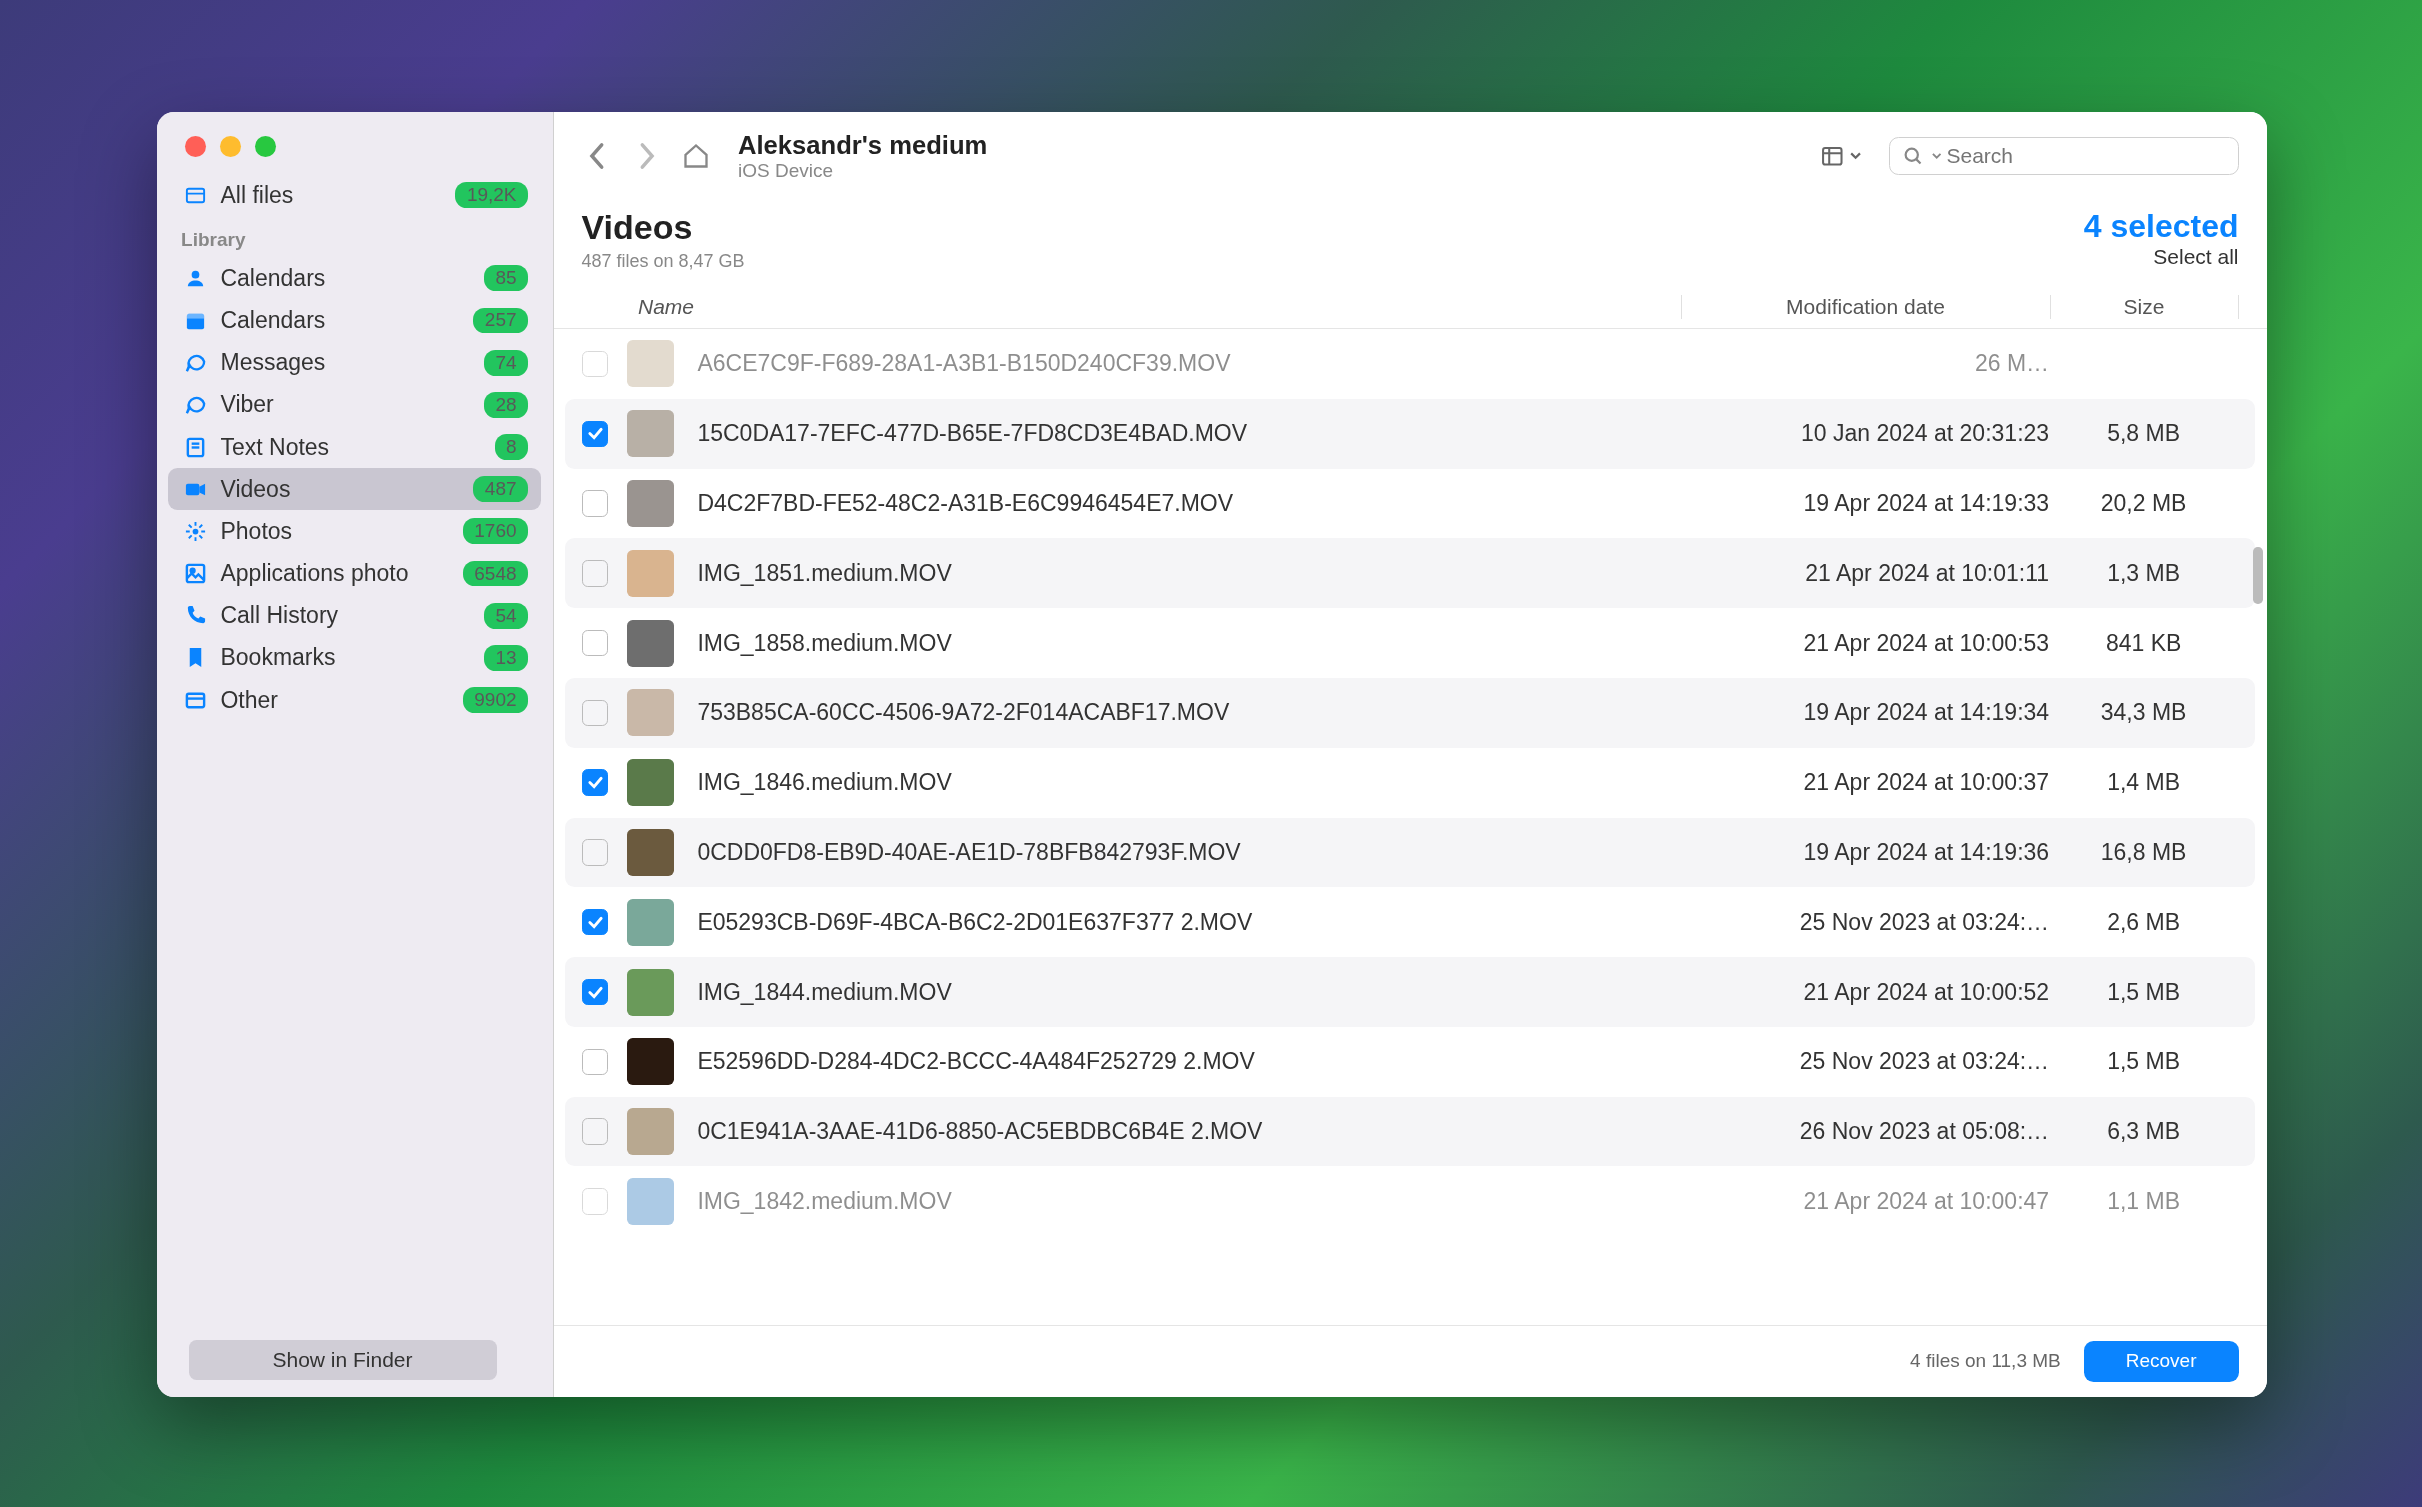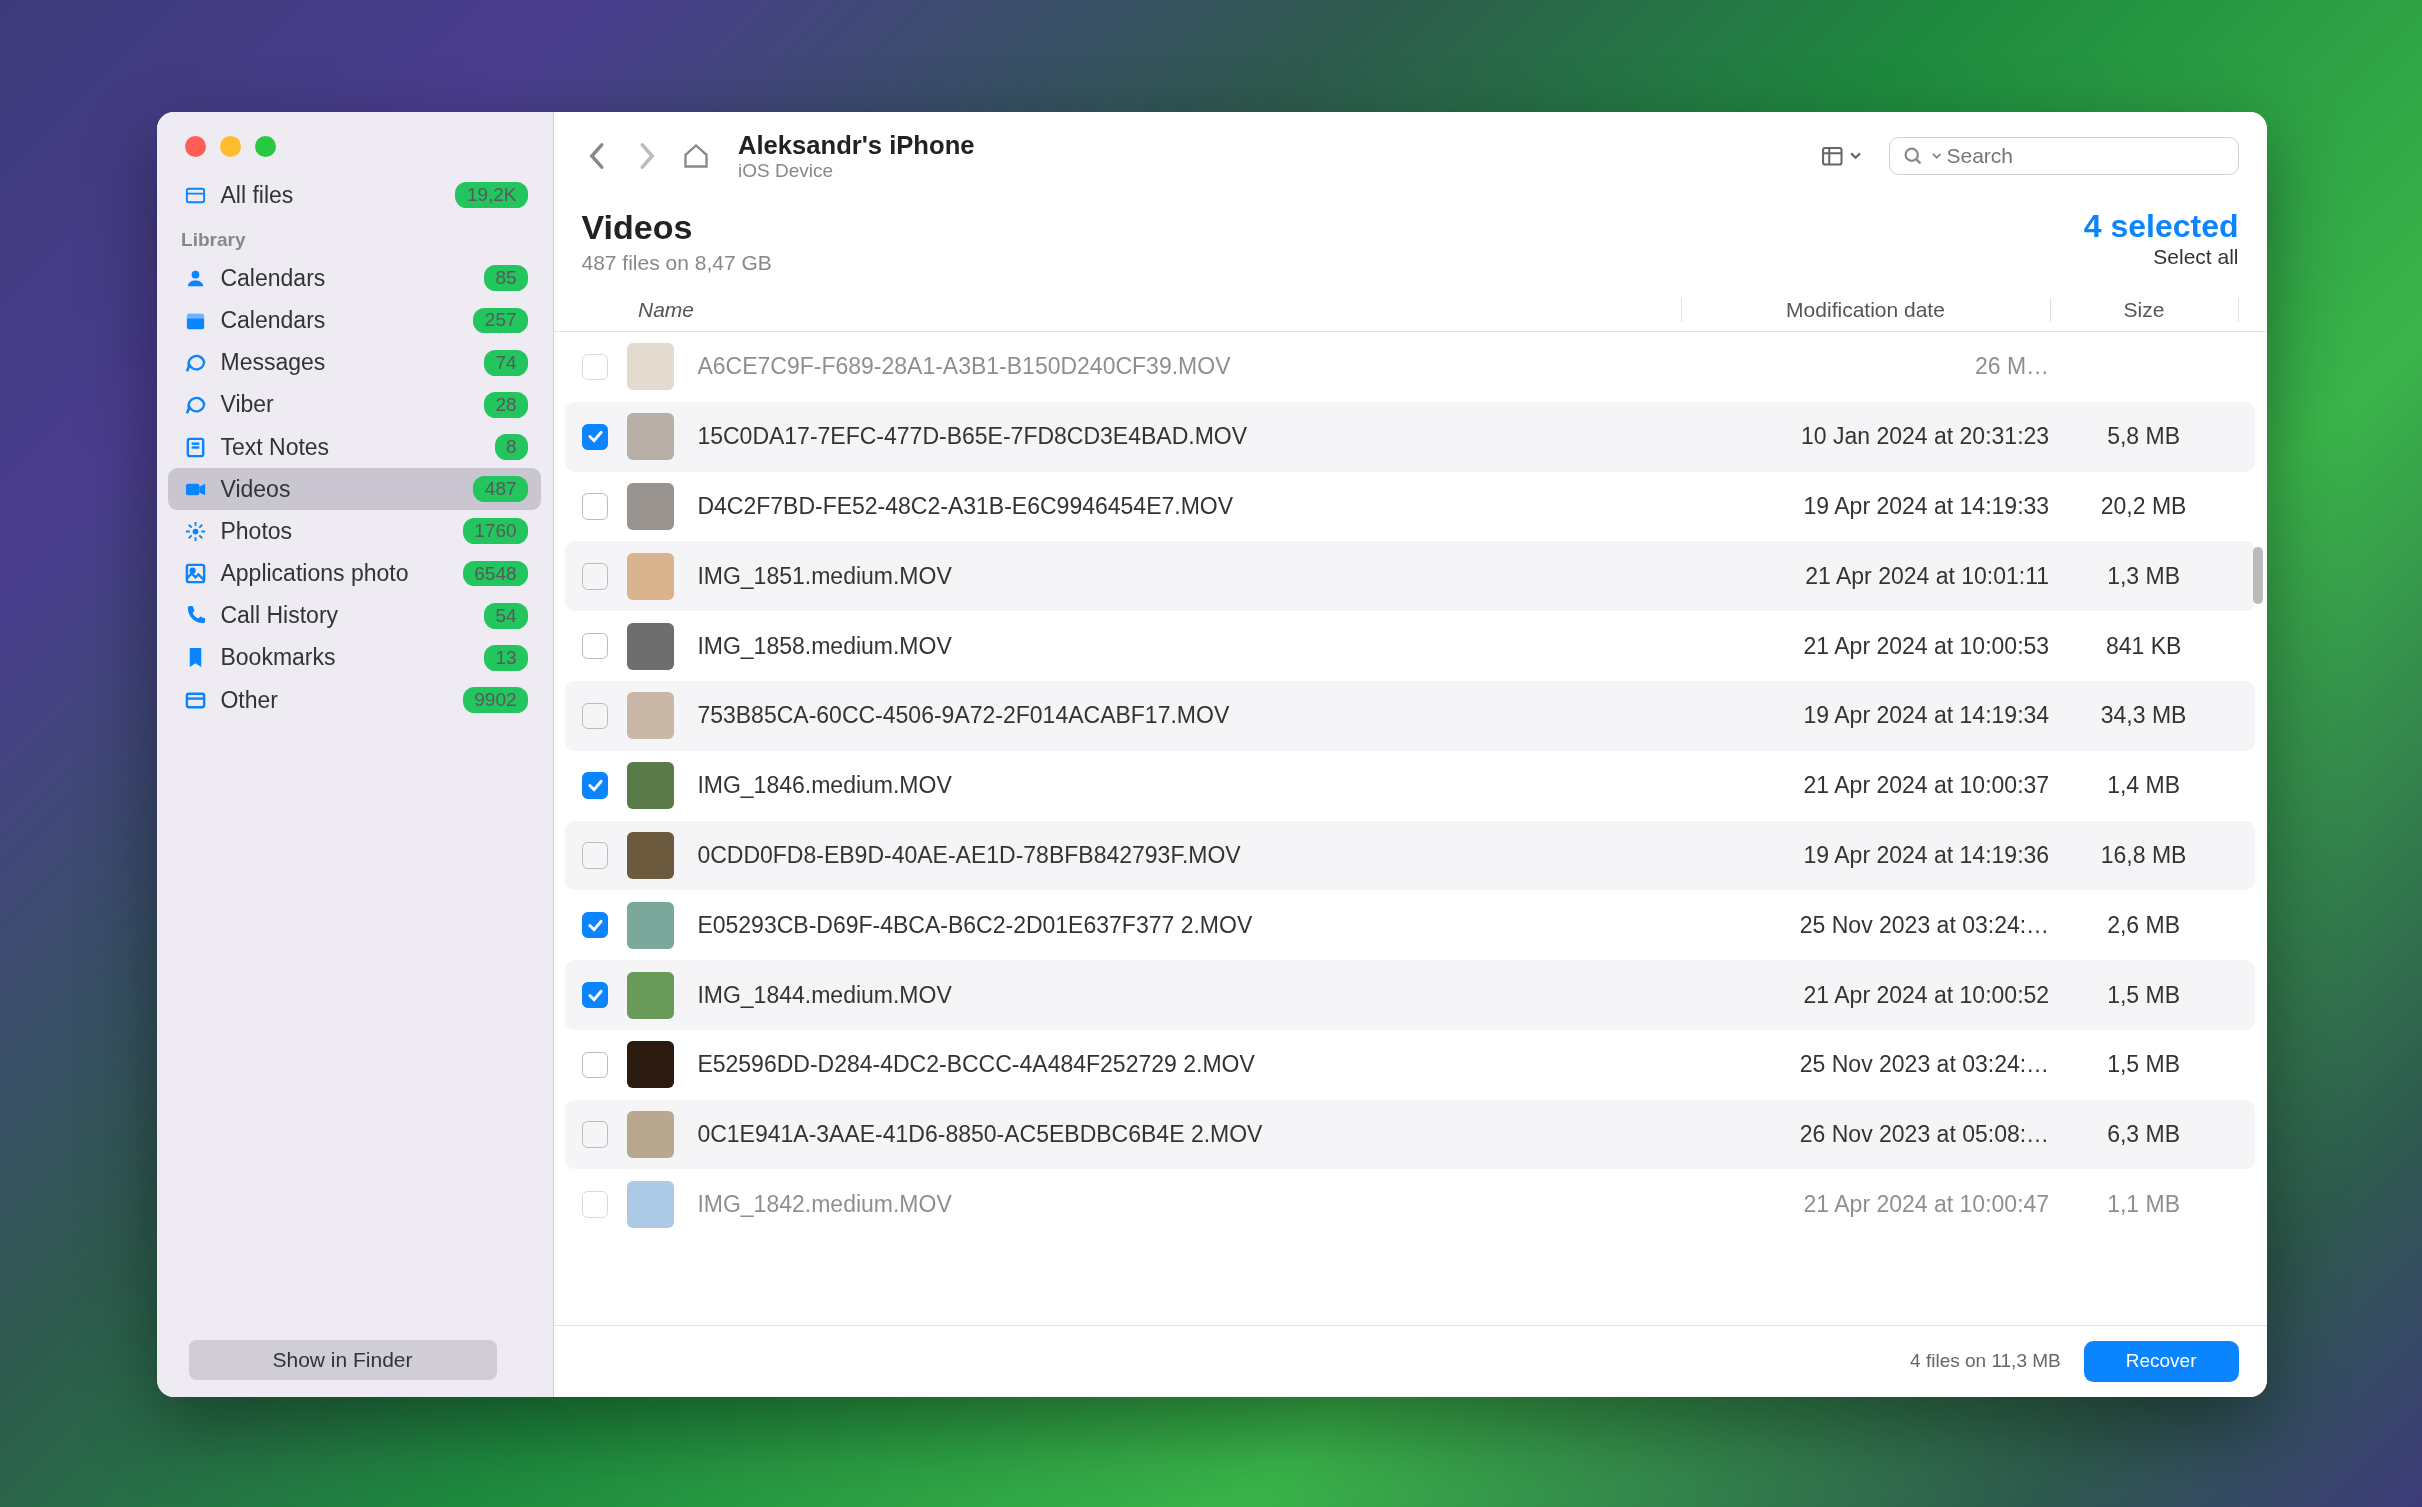--- a/index.html
+++ b/index.html
@@ -43,21 +43,21 @@
 .title-block{margin-left:9.5px;}
 .title-block .t{font-size:25.6px;font-weight:700;color:#222;}
 .title-block .s{font-size:19px;color:#888;}
 .toolbar-spacer{flex:1;}
 .tool-icon{color:#666;font-size:23px;padding:3.8px 9.5px;cursor:pointer;display:flex;align-items:center;gap:3.8px;}
 .search{display:flex;align-items:center;border:0.9px solid #d0d0d0;border-radius:9.5px;padding:5.7px 13.2px;width:350px;}
 .search input{border:none;outline:none;font-size:21px;width:100%;color:#333;}
 .search .sic{color:#888;font-size:21px;margin-right:7.6px;}
 .heading{display:flex;align-items:flex-start;padding:7.6px 28px 13.2px;}
 .heading .hleft .h{font-size:34px;font-weight:800;color:#222;}
-.heading .hleft .sub{font-size:21px;color:#888;margin-top:3.8px;}
+.heading .hleft .sub{font-size:18px;color:#888;margin-top:3.8px;}
 .heading .hright{margin-left:auto;text-align:right;}
 .heading .hright .sel{font-size:32px;color:#0a84ff;font-weight:600;}
 .heading .hright .sa{font-size:21px;color:#333;cursor:pointer;}
 .th-row{display:flex;border-bottom:0.9px solid #e5e5e5;padding:9.5px 28px;font-size:21px;color:#555;}
 .th-row .c-chk{width:47px;}
 .th-row .c-name{flex:1;padding-left:9.5px;font-style:italic;}
 .th-row .c-date{width:369px;text-align:center;border-left:0.9px solid #e0e0e0;}
 .th-row .c-size{width:189px;text-align:center;border-left:0.9px solid #e0e0e0;border-right:0.9px solid #e0e0e0;}
 .rows{flex:1;overflow-y:auto;padding:0 11.4px;}
 .row{display:flex;align-items:center;padding:11.4px 17px;border-radius:9.5px;font-size:23px;color:#333;}
@@ -224,21 +224,21 @@
         <svg width="19" height="28" viewBox="0 0 12 20" fill="none" stroke="#bbb" stroke-width="2.5" stroke-linecap="round">
             <polyline points="3,2 10,10 3,18"></polyline>
           </svg>
       </div>
       <div class="nav-btn home-ic">
         <svg width="28" height="28" viewBox="0 0 24 24" fill="none" stroke="#888" stroke-width="2">
             <path d="M3 11 L12 3 L21 11 V21 H3 Z"></path>
           </svg>
       </div>
       <div class="title-block">
-        <div class="t">Aleksandr's iPhone</div>
+        <div class="t">Aleksandr's medium</div>
         <div class="s">iOS Device</div>
       </div>
       <div class="toolbar-spacer"></div>
       <div class="tool-icon">
         <svg width="24.6" height="24.6" viewBox="0 0 24 24" fill="none" stroke="#666" stroke-width="2">
             <rect x="3" y="4" width="18" height="16" rx="2"></rect>
             <line x1="3" y1="9" x2="21" y2="9"></line>
             <line x1="9" y1="4" x2="9" y2="20"></line>
           </svg>
         <svg width="13.2" height="13.2" viewBox="0 0 12 12" fill="none" stroke="#666" stroke-width="2">

